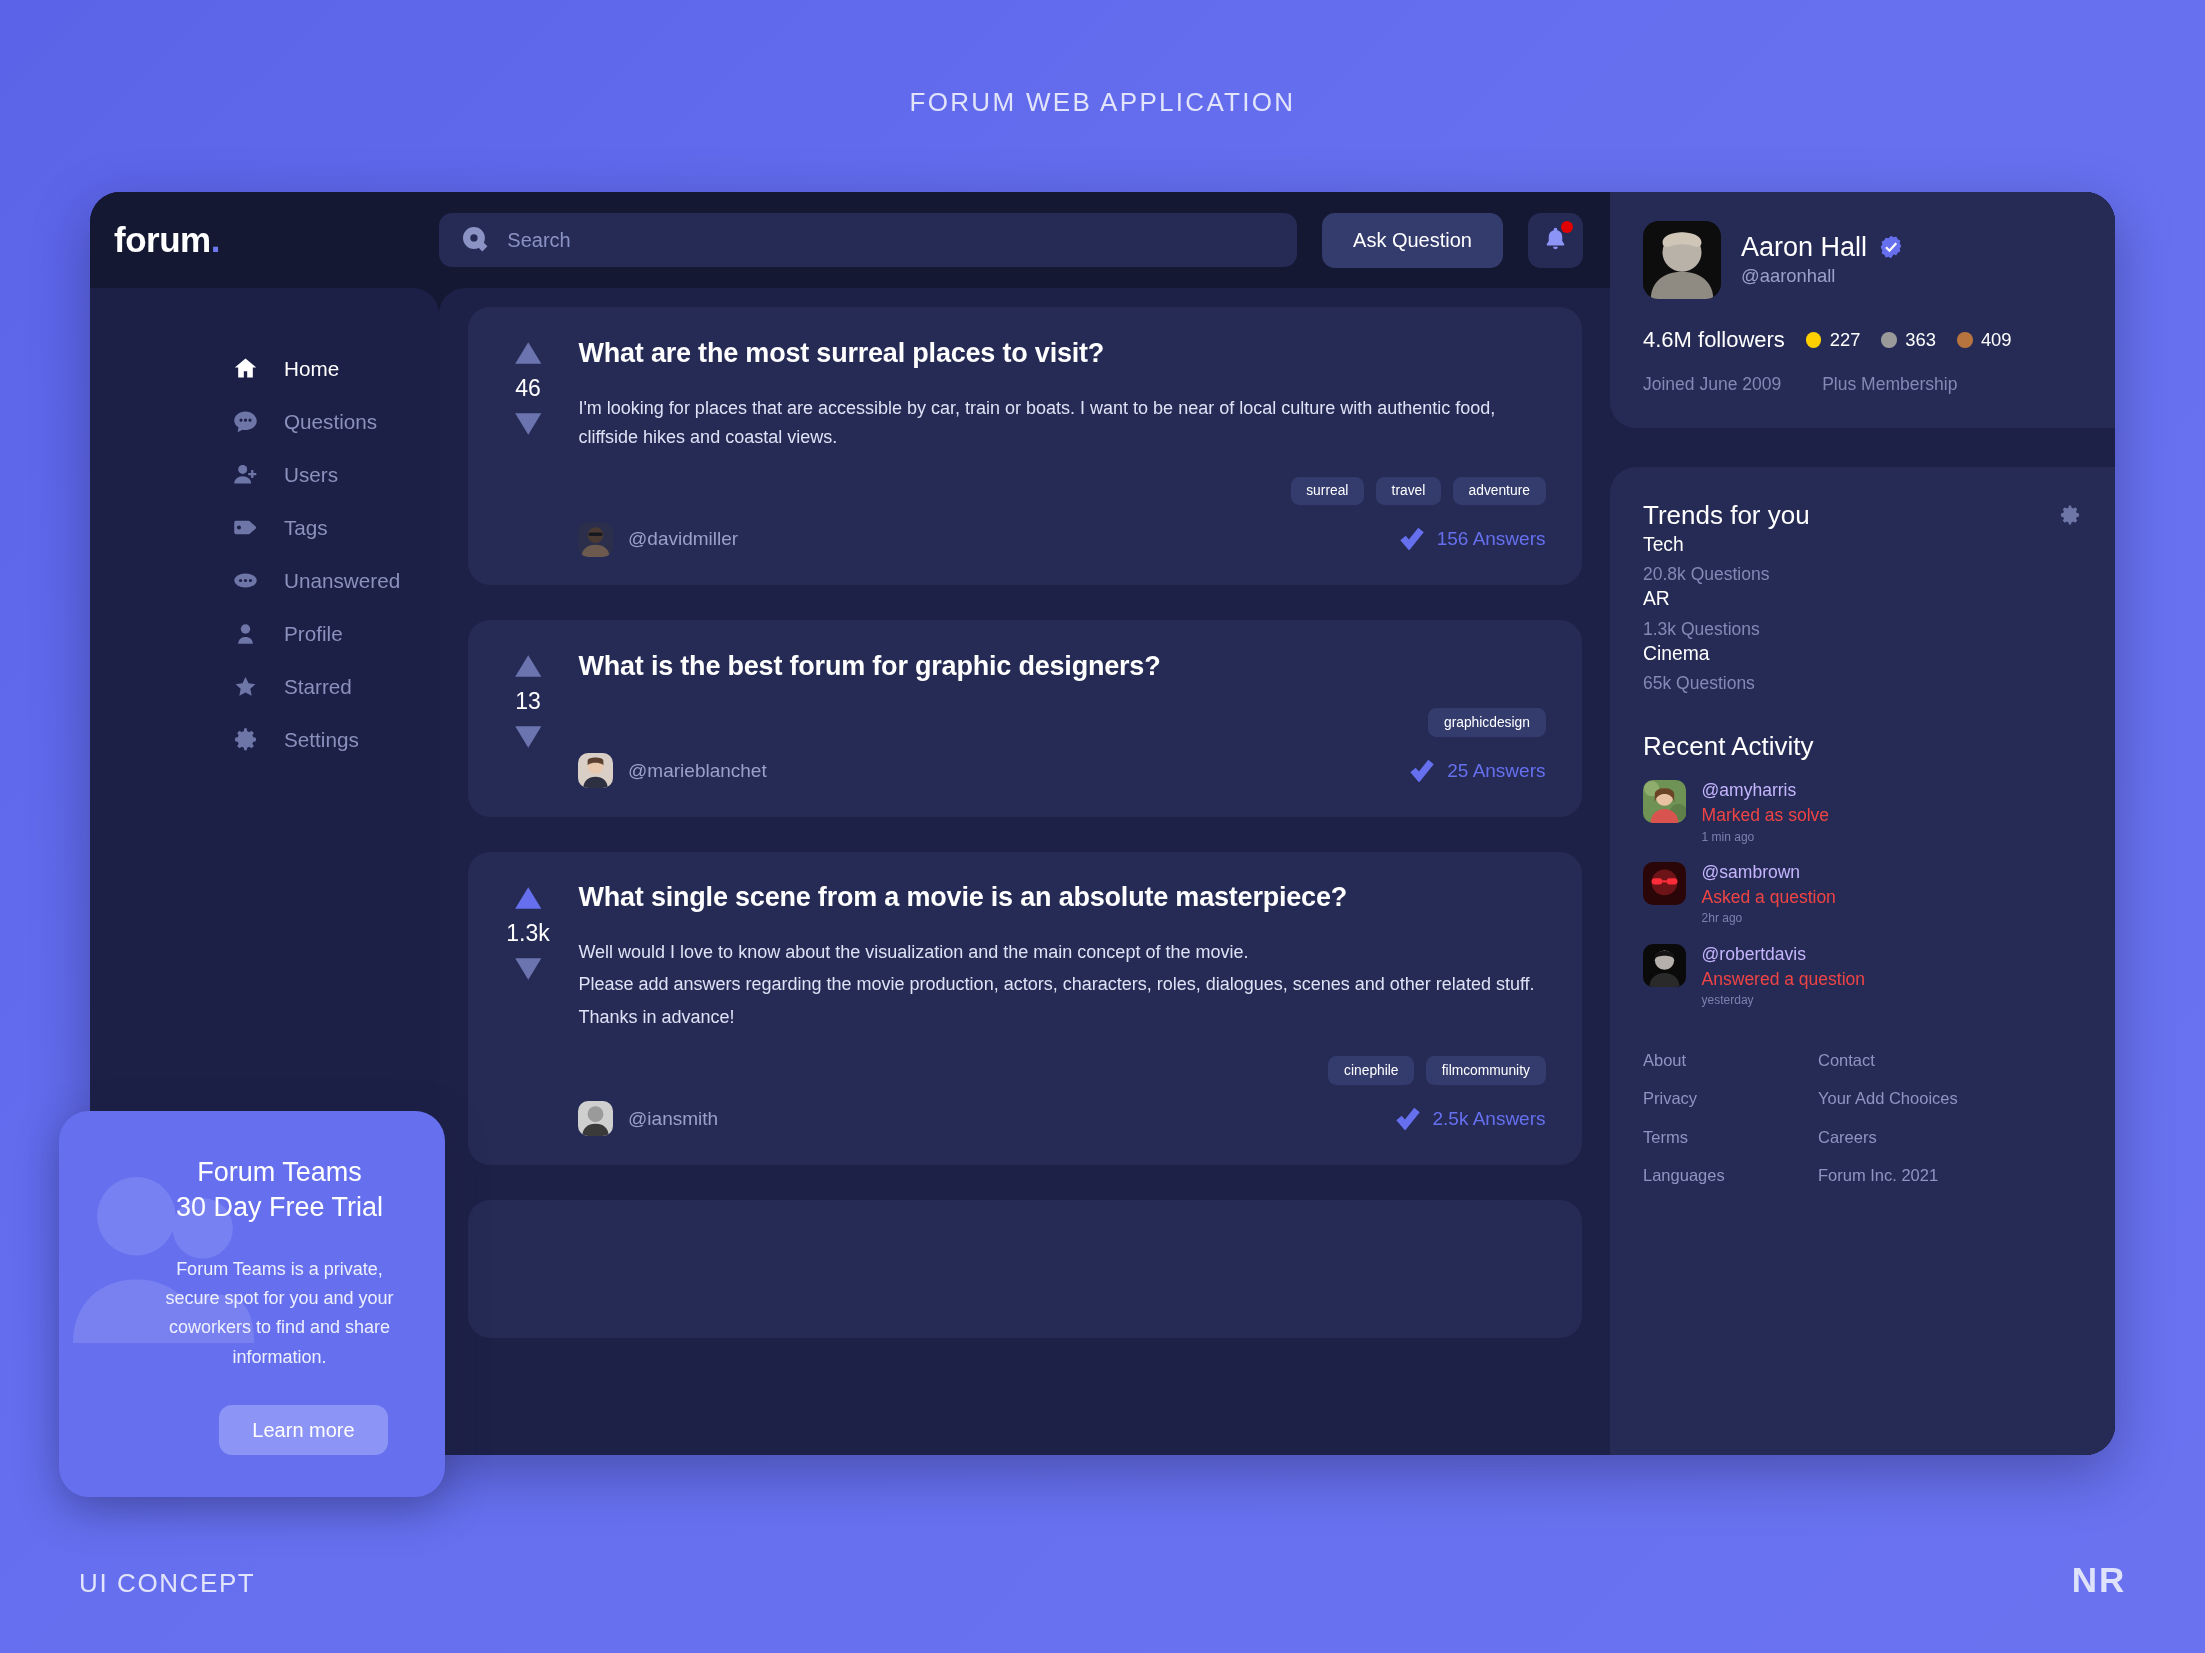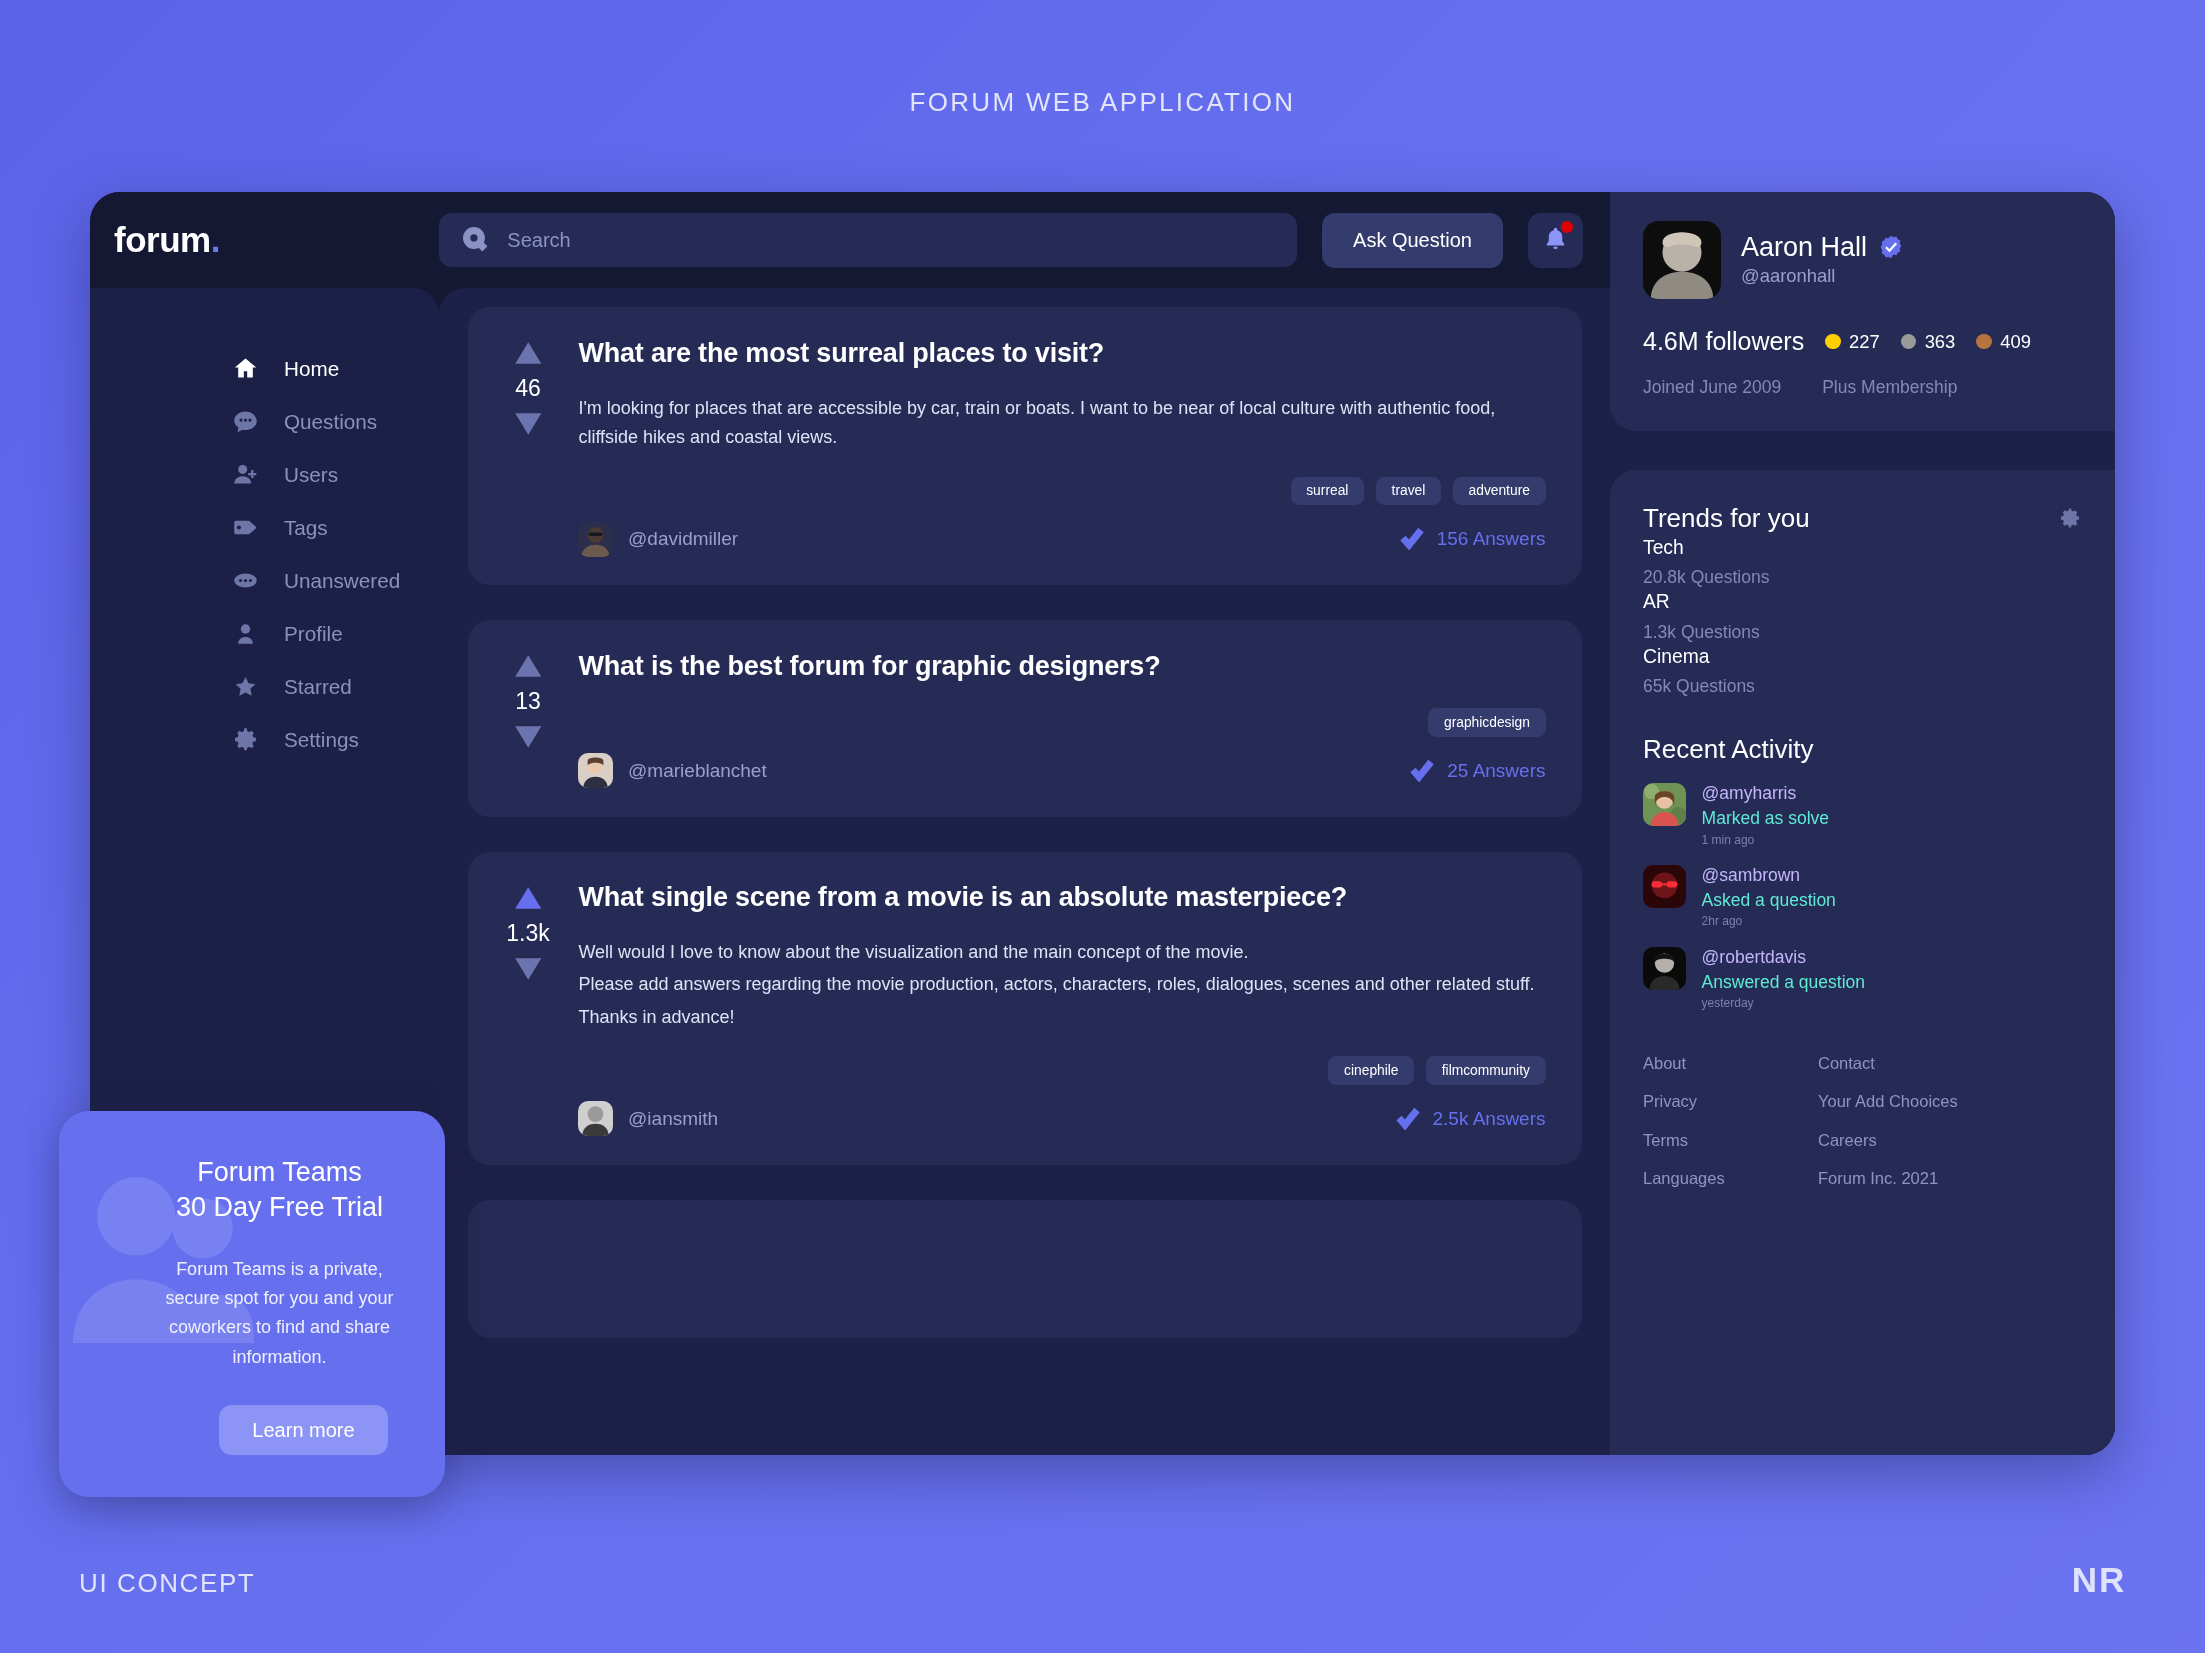--- a/index.html
+++ b/index.html
@@ -233,21 +233,21 @@
     border-bottom-left-radius: 26px;
     padding: 28.5px 33px 33px 33px;
   }
   .profile-head { display: flex; align-items: center; gap: 20px; }
   .profile-avatar { width: 78px; height: 78px; border-radius: 15.6px; overflow: hidden; flex: 0 0 78px; }
   .profile-name-row { display: flex; align-items: center; gap: 11px; }
   .profile-name { font-size: 27px; color: #ffffff; font-weight: 400; }
   .verified { width: 26px; height: 26px; }
   .profile-handle { font-size: 18.4px; color: #9aa0ca; margin-top: 2.8px; }
   .stats-row { display: flex; align-items: center; gap: 21px; margin-top: 28.5px; }
-  .followers { font-size: 25px; color: #ffffff; }
+  .followers { font-size: 22px; color: #ffffff; }
   .badge { display: flex; align-items: center; gap: 8.3px; }
   .badge .dot { width: 15.6px; height: 15.6px; border-radius: 50%; display:block; }
   .badge .num { font-size: 18.4px; color: #ffffff; }
   .meta-row { display: flex; gap: 41px; margin-top: 21px; }
   .meta { font-size: 17.5px; color: #8389b5; }
 
   .right-panel {
     background: #262b55;
     margin-top: 39px;
     border-top-left-radius: 26px;
@@ -259,21 +259,21 @@
   .panel-head { display: flex; align-items: center; justify-content: space-between; }
   .panel-title { font-size: 26px; color: #ffffff; font-weight: 400; }
   .gear svg { width: 24px; height: 24px; fill: #6e76a8; }
   .trend { margin-top: 3px; }
   .trend-name { font-size: 19.3px; color: #ffffff; }
   .trend-count { font-size: 17.5px; color: #8389b5; margin-top: 8.3px; }
   .panel-title2 { font-size: 26px; color: #ffffff; margin-top: 37px; }
   .act { display: flex; gap: 15.6px; margin-top: 18.4px; align-items: flex-start; }
   .act-avatar { width: 43px; height: 43px; border-radius: 10px; overflow: hidden; flex: 0 0 43px; }
   .act-handle { font-size: 17.5px; color: #c4b5fd; }
-  .act-text { font-size: 17.5px; color: #5eead4; margin-top: 3.7px; }
+  .act-text { font-size: 17.5px; color: #ef4444; margin-top: 3.7px; }
   .act-time { font-size: 12px; color: #7a81ae; margin-top: 3.7px; }
   .footer-links { display: flex; gap: 0; margin-top: 44px; }
   .fcol { width: 175px; }
   .flink { font-size: 16.5px; color: #8e95c2; margin-bottom: 19.3px; display: block; }
 
   
   .ph { width: 100%; height: 100%; display: block; }
 </style>
 </head>
 <body>

